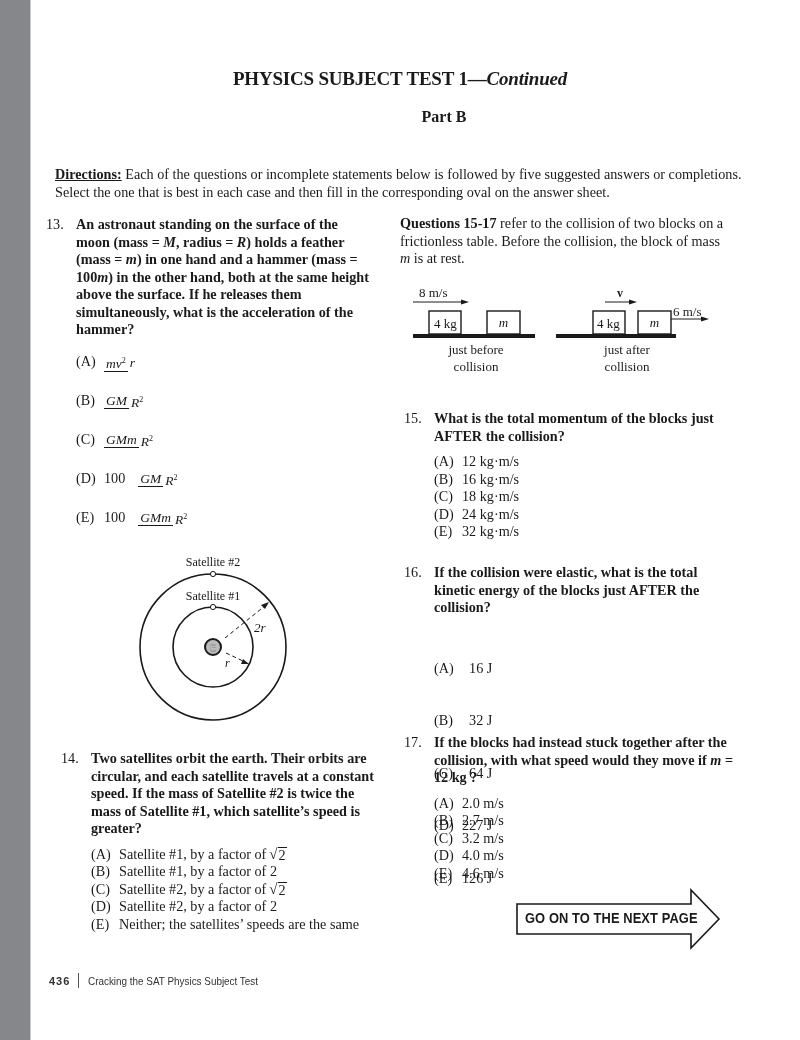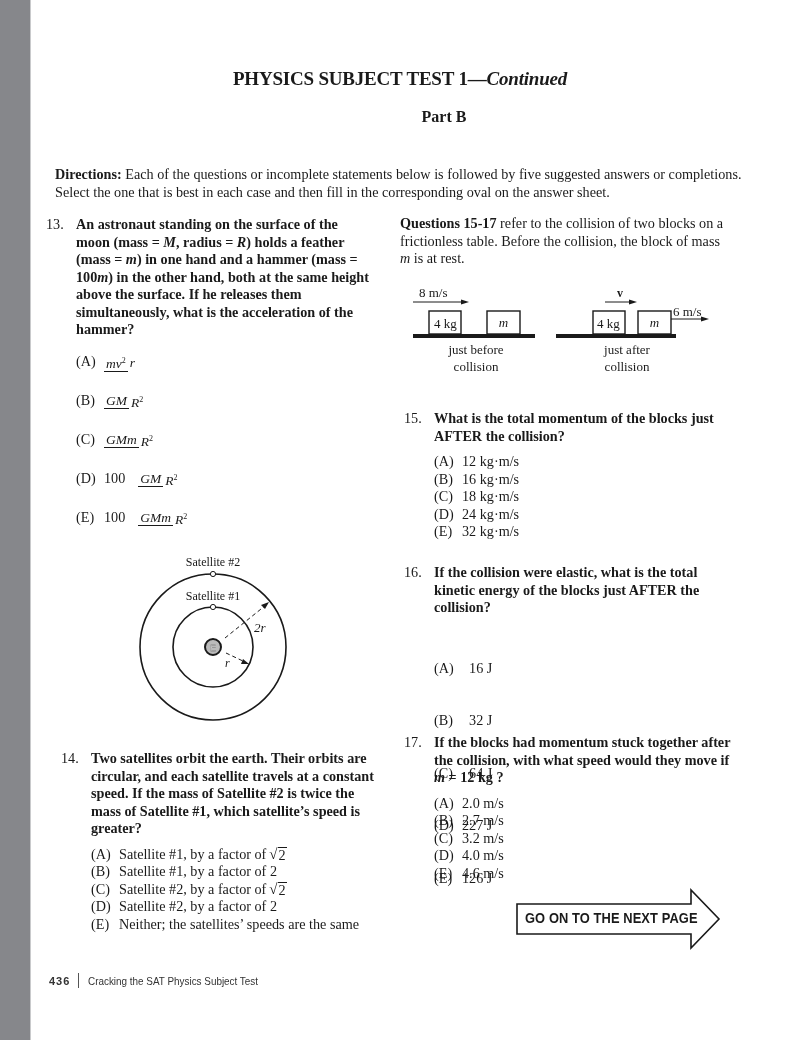--- a/index.html
+++ b/index.html
@@ -17,21 +17,21 @@
     }
     .title i { font-weight: bold; font-style: italic; text-align: right; }
     .subtitle {
       position: absolute; left: 0; width: 800px; top: 108px; text-align: center;
       font-size: 16px; font-weight: bold; padding-left: 44px;
     }
     .directions {
       position: absolute; left: 55px; top: 165px; width: 690px;
       font-size: 14.2px; line-height: 18px;
     }
-    .directions b { font-weight: bold; }
+    .directions b { font-weight: bold; text-decoration: underline; }
 
     .q { position: absolute; font-size: 14.2px; line-height: 17.5px; }
     .q .num { position: absolute; left: 0; top: 0; }
     .q .stem { margin-left: 30px; font-weight: bold; }
     .q .choices { margin-left: 30px; margin-top: 8px; }
     .q .choice { display: flex; line-height: 17.5px; }
     .q .choice .lbl { width: 28px; flex: none; }
     .q i { font-style: italic; }
 
     
@@ -240,21 +240,21 @@
     <div class="choice"><span class="lbl">(A)</span><span>  16 J</span></div>
     <div class="choice"><span class="lbl">(B)</span><span>  32 J</span></div>
     <div class="choice"><span class="lbl">(C)</span><span>  64 J</span></div>
     <div class="choice"><span class="lbl">(D)</span><span>227 J</span></div>
     <div class="choice"><span class="lbl">(E)</span><span>126 J</span></div>
   </div>
 </div>
 
 <div class="q" style="left:404px; top:734px; width:330px;">
   <span class="num">17.</span>
-  <div class="stem"><span>If the blocks had momentum stuck together after the collision, with what speed would they move if </span><i>m</i><span> = 12 kg ?</span></div>
+  <div class="stem"><span>If the blocks had instead stuck together after the collision, with what speed would they move if </span><i>m</i><span> = 12 kg ?</span></div>
   <div class="choices">
     <div class="choice">
         <span class="lbl">(A)</span>
         <span>2.0 m/s</span>
       </div>
     <div class="choice">
         <span class="lbl">(B)</span>
         <span>2.7 m/s</span>
       </div>
     <div class="choice">

